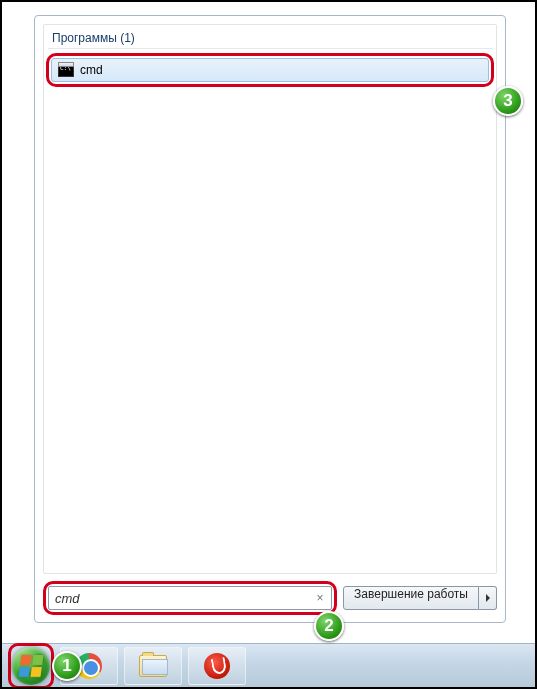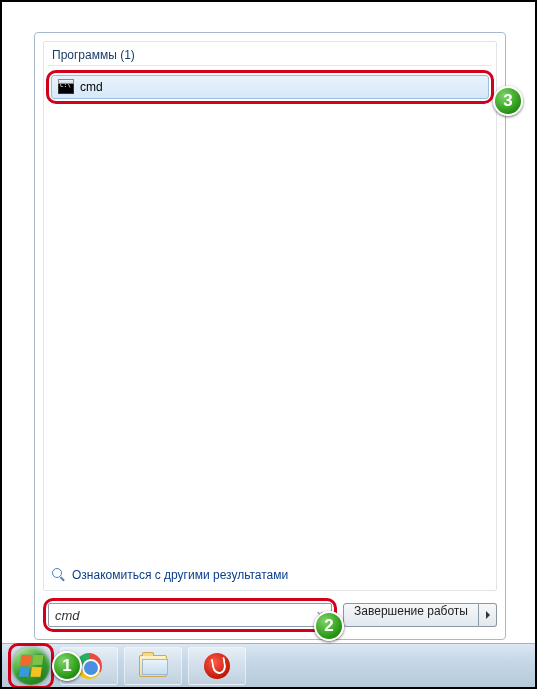--- a/index.html
+++ b/index.html
@@ -14,21 +14,21 @@
   }
   .outer-border {
     position: absolute;
     top: 0; left: 0; right: 0; bottom: 0;
     border: 2px solid #000;
     pointer-events: none;
   }
   .start-menu {
     position: absolute;
     left: 34px;
-    top: 32px;
+    top: 15px;
     width: 472px;
     height: 608px;
     background: #fff;
     border: 1px solid #a9b8c9;
     border-radius: 4px;
     box-shadow: inset 0 0 0 1px #fff;
     display: flex;
     flex-direction: column;
     padding: 8px 8px 8px 8px;
   }
@@ -324,24 +324,20 @@
 
     <div class="annot-box-3">
       <div class="result-item">
         <span class="cmd-icon"></span>
         <span class="result-text">cmd</span>
       </div>
     </div>
 
     <div class="spacer"></div>
 
-    <div class="more-results">
-      <span class="mag-icon"></span>
-      <span>Ознакомиться с другими результатами</span>
-    </div>
   </div>
 
   <div class="bottom-row">
     <div class="annot-box-2">
       <div class="search-box">
         <input class="search-input" type="text" value="cmd" style="">
         <span class="clear-x">×</span>
       </div>
     </div>
     <div class="shutdown-group">

